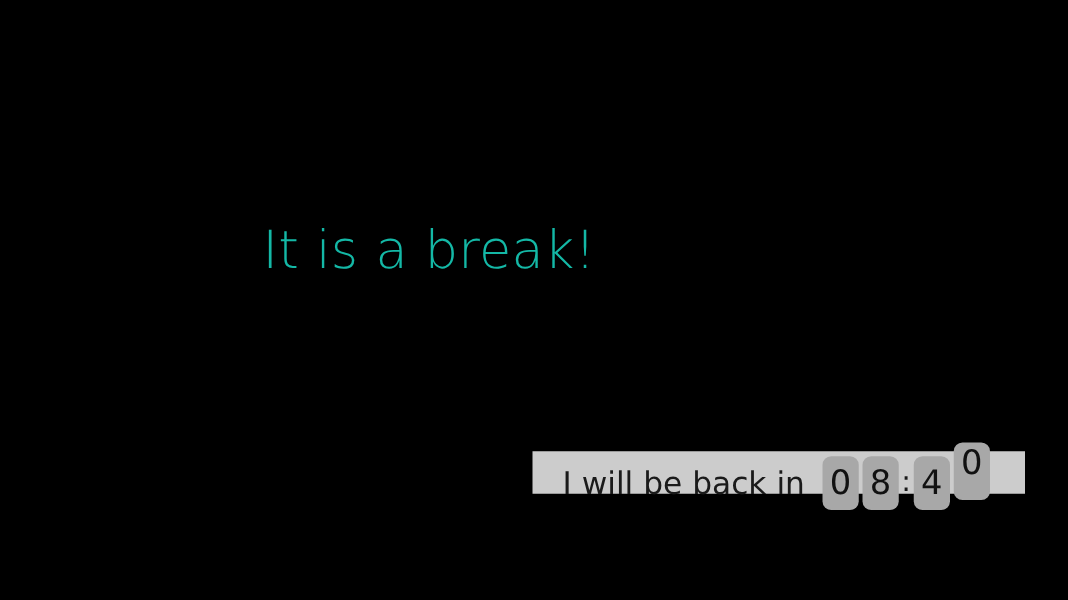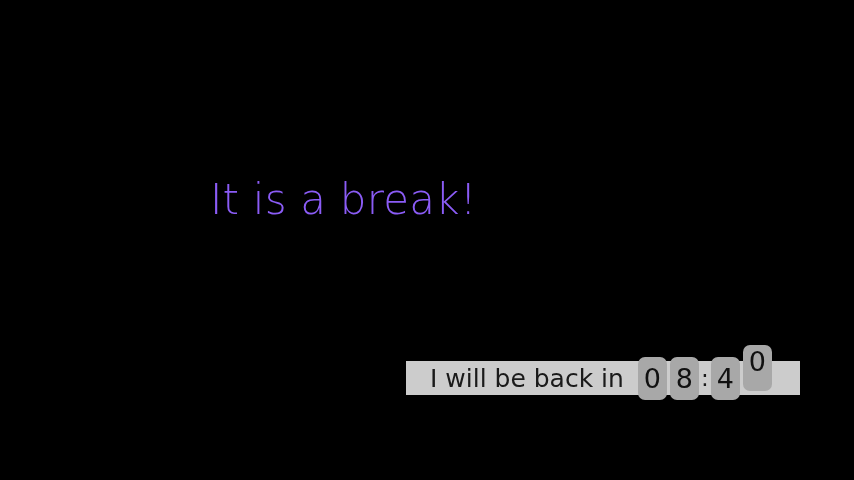--- a/index.html
+++ b/index.html
@@ -27,36 +27,36 @@
   }
 
   
   #break-message {
     position: absolute;
     left: 210px;
     top: 173px;
     font-size: 42px;
     font-weight: 300;
     line-height: 54px;
-    color: #8b5cf6;
+    color: #14b8a6;
     letter-spacing: 0.2px;
     white-space: nowrap;
     user-select: none;
   }
 
   
   #countdown-bar {
     position: absolute;
-    left: 406px;
+    left: 426px;
     top: 361px;
     width: 394px;
     height: 34px;
     background: #cccccc;
     display: flex;
-    align-items: center;
+    align-items: flex-start;
     box-sizing: border-box;
     padding-left: 24px;
   }
 
   #countdown-label {
     font-size: 25px;
     font-weight: 400;
     color: #1a1a1a;
     line-height: 51px;
     white-space: nowrap;

